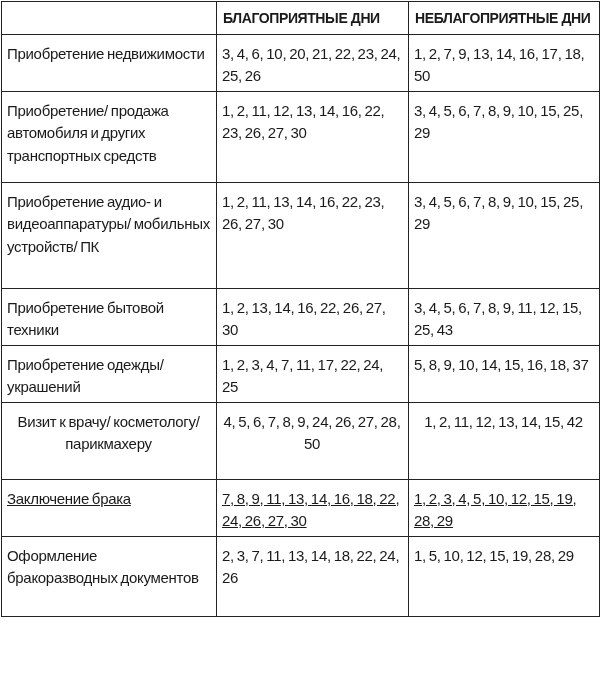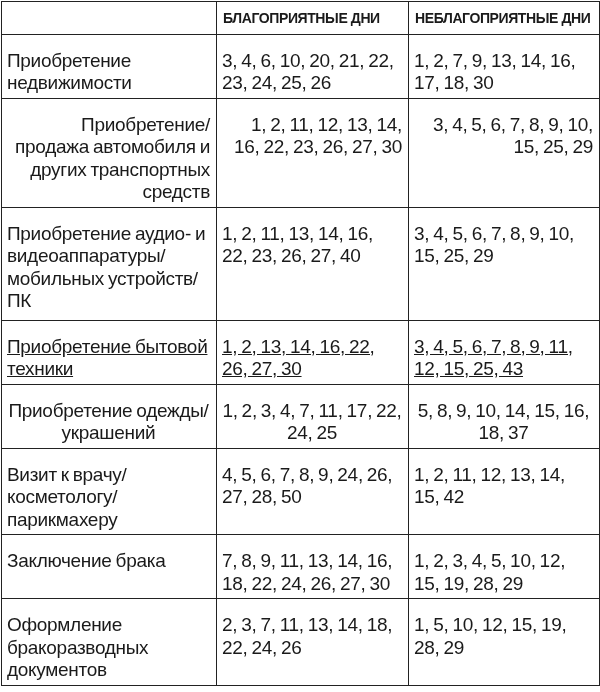--- a/index.html
+++ b/index.html
@@ -12,43 +12,43 @@
       font-family: "Liberation Sans", sans-serif;
       color: #1a1a1a;
     }
     col.c1 { width: 215px; }
     col.c2 { width: 192px; }
     col.c3 { width: 191px; }
     th, td {
       border: 1.5px solid #222;
       vertical-align: top;
       text-align: left;
-      padding: 15px 6px 3px 5px;
-      font-size: 19px;
+      padding: 8px 6px 3px 5px;
+      font-size: 15px;
       line-height: 22.5px;
       letter-spacing: -0.3px;
     }
     th {
       font-weight: bold;
       font-size: 14px;
       letter-spacing: -0.4px;
       padding: 5px 6px 4px 6px;
       height: 22px;
       transform-origin: left;
     }
     td { word-spacing: -1px; }
     tr.r1 td { height: 42px; }
-    tr.r2 td { height: 79px; text-align: right; }
+    tr.r2 td { height: 79px; }
     tr.r3 td { height: 94px; }
-    tr.r4 td { height: 41px; text-decoration: underline; }
-    tr.r5 td { height: 40px; text-align: center; }
+    tr.r4 td { height: 41px; }
+    tr.r5 td { height: 40px; }
     tr.r6 td { height: 83px; }
     tr.r7 td { height: 43px; }
-    tr.r8 td { height: 65px; }
-    tr.r9 td { height: 42px; }
+    tr.r8 td { height: 65px; text-align: center; }
+    tr.r9 td { height: 42px; text-decoration: underline; }
     tr.r10 td { height: 68px; }
   </style>
 </head>
 <body>
 
 <table>
   <colgroup>
       <col class="c1">
       <col class="c2">
       <col class="c3">
@@ -57,30 +57,30 @@
     <tr>
       <th></th>
       <th>БЛАГОПРИЯТНЫЕ ДНИ</th>
       <th>НЕБЛАГОПРИЯТНЫЕ ДНИ</th>
     </tr>
   </thead>
   <tbody>
     <tr class="r1">
       <td>Приобретение недвижимости</td>
       <td>3, 4, 6, 10, 20, 21, 22, 23, 24, 25, 26</td>
-      <td>1, 2, 7, 9, 13, 14, 16, 17, 18, 30</td>
+      <td>1, 2, 7, 9, 13, 14, 16, 17, 18, 50</td>
     </tr>
     <tr class="r2">
       <td>Приобретение/ продажа автомобиля и других транспортных средств</td>
       <td>1, 2, 11, 12, 13, 14, 16, 22, 23, 26, 27, 30</td>
       <td>3, 4, 5, 6, 7, 8, 9, 10, 15, 25, 29</td>
     </tr>
     <tr class="r3">
       <td>Приобретение аудио- и видеоаппаратуры/ мобильных устройств/ ПК</td>
-      <td>1, 2, 11, 13, 14, 16, 22, 23, 26, 27, 40</td>
+      <td>1, 2, 11, 13, 14, 16, 22, 23, 26, 27, 30</td>
       <td>3, 4, 5, 6, 7, 8, 9, 10, 15, 25, 29</td>
     </tr>
     <tr class="r4">
       <td>Приобретение бытовой техники</td>
       <td>1, 2, 13, 14, 16, 22, 26, 27, 30</td>
       <td>3, 4, 5, 6, 7, 8, 9, 11, 12, 15, 25, 43</td>
     </tr>
     <tr class="r5">
       <td>Приобретение одежды/украшений</td>
       <td>1, 2, 3, 4, 7, 11, 17, 22, 24, 25</td>

